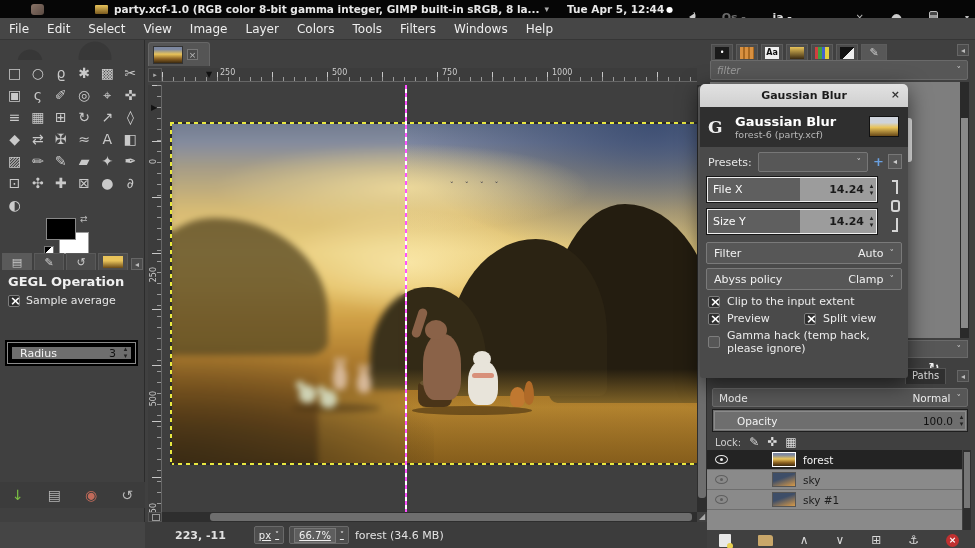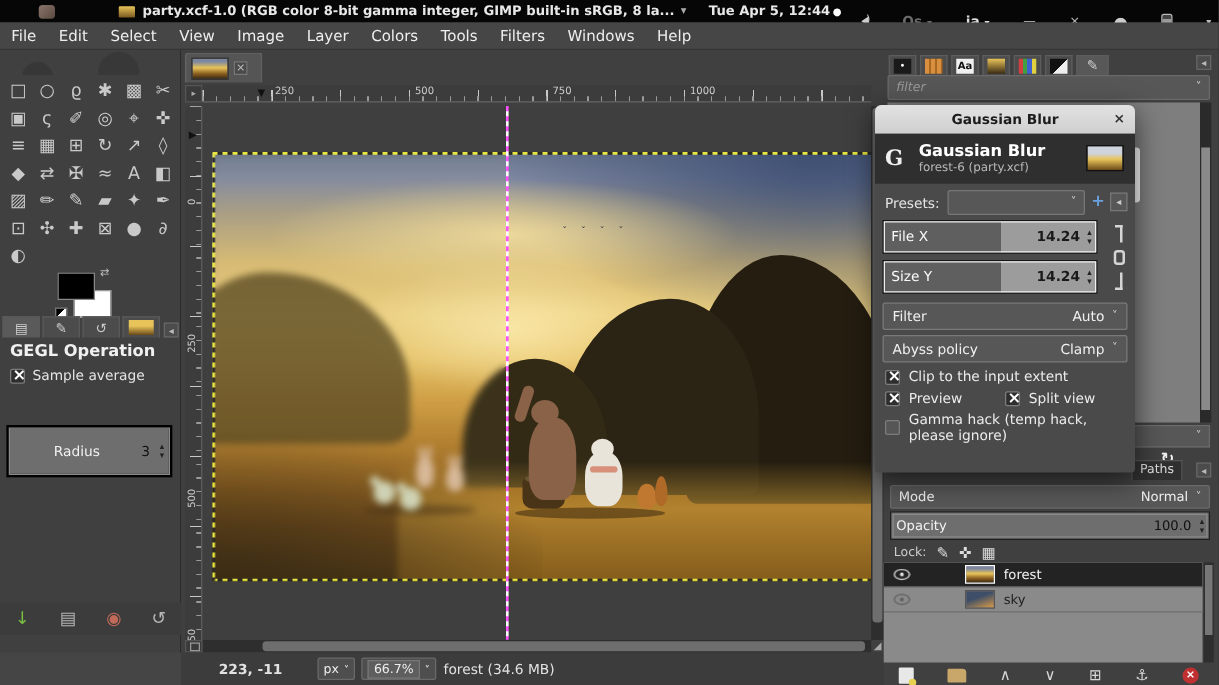--- a/index.html
+++ b/index.html
@@ -44,21 +44,21 @@
   #tb-tabs .tab.active { background:#5a5a5a; }
   #tb-tabs .imgthumb { width:20px; height:12px; background:linear-gradient(180deg,#e8c35a 40%,#6a4a18); }
   #tb-tabs .side-btn { margin-left:auto; width:12px; height:12px; background:#4c4c4c; border:1px solid #666; color:#bbb; font-size:8px; display:flex; align-items:center; justify-content:center; }
   
   #tool-opts { position:absolute; left:0; top:230px; width:145px; }
   #tool-opts .hdr { font-size:13px; font-weight:bold; color:#f0f0f0; padding:4px 8px 2px; }
   .chkrow { display:flex; align-items:center; gap:6px; font-size:11px; color:#e5e5e5; padding:3px 8px; }
   .chk { width:12px; height:12px; background:#2e2e2e; border:1px solid #7d7d7d; border-radius:2px; position:relative; flex:none; }
   .chk.checked::after { content:"×"; position:absolute; left:1px; top:-3px; color:#fff; font-size:13px; font-weight:bold; }
   .chk.unchecked { background:#565656; }
-  #radius-slider { position:absolute; left:5px; top:70px; width:133px; height:42px; border:3px solid #000000; outline:1px solid #8a8a8a; outline-offset:-3px; background:#6e6e6e; display:flex; align-items:center;padding-left:27px; }
+  #radius-slider { position:absolute; left:5px; top:70px; width:133px; height:26px; border:7px solid #000000; outline:1px solid #8a8a8a; outline-offset:-3px; background:#6e6e6e; display:flex; align-items:center; }
   #radius-slider .lab { flex:1; font-size:11px; color:#f2f2f2; padding-left:8px; }
   #radius-slider .val { font-size:11px; color:#111; padding-right:4px; }
   .spincol { width:11px; height:100%; display:flex; flex-direction:column; align-items:center; justify-content:center; color:#222; font-size:7px; line-height:7px; }
   
   #tb-footer { position:absolute; left:0; top:482px; width:145px; height:26px; background:#3c3c3c; display:flex; align-items:center; justify-content:space-around; font-size:14px; }
   #tb-footer .fi { color:#b5b5b5; }
   #tb-footer .save { color:#7ac043; }
   #tb-footer .warn { color:#c06a5a; }
 
   
@@ -123,21 +123,21 @@
   #vscroll .thumb { position:absolute; left:1px; top:1px; width:8px; height:412px; background:#6e6e6e; border-radius:3px; }
   #hscroll { position:absolute; left:17px; top:472px; width:535px; height:10px; background:#2e2e2e; }
   #hscroll .thumb { position:absolute; left:48px; top:1px; width:482px; height:8px; background:#6e6e6e; border-radius:3px; }
   #qmask { position:absolute; left:3px; top:472px; width:14px; height:10px; background:#3a3a3a; border:1px solid #555; }
   #qmask::after { content:""; position:absolute; left:3px; top:1px; width:6px; height:5px; border:1px solid #999; }
   #navbtn { position:absolute; left:552px; top:472px; width:10px; height:10px; color:#aaa; font-size:8px; line-height:10px; text-align:center; }
 
   
   #statusbar { position:absolute; left:0; top:482px; width:562px; height:26px; background:#3c3c3c; display:flex; align-items:center; font-size:11px; color:#e2e2e2; }
   #statusbar .pos { margin-left:30px; font-weight:bold; }
-  .combo { height:18px; background:#4e4e4e; border:1px solid #6a6a6a; border-radius:2px; display:flex; align-items:center; font-size:10px; color:#eee; padding:0 4px; gap:4px; }
+  .combo { height:18px; background:#4e4e4e; border:1px solid #6a6a6a; border-radius:2px; display:flex; align-items:center; font-size:10px; color:#eee; padding:0 4px; gap:4px;text-decoration:underline; }
   #unit-combo { margin-left:28px; }
   #zoom-combo { margin-left:5px; }
   #zoom-combo .entry { background:#5e5e5e; border:1px solid #777; padding:1px 4px; font-size:10px; }
   #statusbar .info { margin-left:6px; }
 
   
   #right-panel { position:absolute; left:707px; top:40px; width:268px; height:508px; background:#404040; }
   #rp-tabs { position:absolute; left:4px; top:2px; height:18px; display:flex; align-items:flex-end; gap:3px; }
   #rp-tabs .tab { width:22px; height:16px; background:#4c4c4c; border:1px solid #5c5c5c; border-bottom:none; display:flex; align-items:center; justify-content:center; overflow:hidden; }
   #rp-tabs .tab.active { background:#585858; width:26px; color:#ccc; font-size:11px; }
@@ -158,21 +158,21 @@
   #font-combo { position:absolute; left:3px; top:300px; width:258px; height:18px; background:#575757; border:1px solid #6a6a6a; display:flex; align-items:center; justify-content:flex-end; padding:0 6px; color:#ccc; font-size:9px; }
   #font-refresh { position:absolute; left:215px; top:320px; width:24px; height:16px; color:#f0f0f0; font-weight:bold; font-size:13px; text-align:center; }
   #paths-tab { position:absolute; left:198px; top:328px; height:16px; background:#303030; border:1px solid #555; border-bottom:none; color:#ddd; font-size:10px; padding:1px 6px; }
   #lp-side-btn { position:absolute; right:6px; top:330px; width:12px; height:12px; background:#4c4c4c; border:1px solid #666; color:#bbb; font-size:8px; display:flex; align-items:center; justify-content:center; }
 
   
   #layers { position:absolute; left:0; top:346px; width:268px; height:162px; background:#404040; }
   #mode-row { position:absolute; left:5px; top:2px; width:256px; height:19px; background:#575757; border:1px solid #6a6a6a; border-radius:2px; display:flex; align-items:center; padding:0 6px; font-size:10.5px; color:#eee; }
   #mode-row .sp { flex:1; }
   #opacity-row { position:absolute; left:5px; top:23px; width:256px; height:23px; border:1px solid #1e1e1e; outline:1px solid #8a8a8a; outline-offset:-3px; background:#6e6e6e; display:flex; align-items:center; }
-  #opacity-row .lab { flex:1; font-size:10.5px; color:#f2f2f2; padding-left:4px; }
+  #opacity-row .lab { flex:1; font-size:10.5px; color:#f2f2f2; padding-left:24px; }
   #opacity-row .val { font-size:10.5px; color:#111; padding-right:3px; }
   #lock-row { position:absolute; left:8px; top:49px; display:flex; align-items:center; gap:8px; font-size:10px; color:#ccc; }
   #lock-row .lk { font-size:12px; color:#ddd; }
   #layer-list { position:absolute; left:0; top:64px; width:255px; height:80px; background:#8a8a8a; overflow:hidden; }
   .lrow { height:20px; display:flex; align-items:center; border-bottom:1px solid #6e6e6e; font-size:10.5px; color:#1d1d1d; background:#8a8a8a; }
   .lrow.selected { background:#232323; color:#f2f2f2; }
   .eye { width:13px; height:9px; border:1px solid #2a2a2a; border-radius:50%; margin-left:8px; position:relative; flex:none; }
   .eye::after { content:""; position:absolute; left:4px; top:2px; width:3px; height:3px; background:#2a2a2a; border-radius:50%; }
   .lrow.selected .eye { border-color:#e8e8e8; } .lrow.selected .eye::after { background:#e8e8e8; }
   .lrow.dim .eye { opacity:.45; }
@@ -478,20 +478,25 @@
         <div class="lrow selected">
           <span class="eye"></span>
           <span class="lthumb th-forest"></span>
           <span>forest</span>
         </div>
         <div class="lrow dim">
           <span class="eye"></span>
           <span class="lthumb th-sky2"></span>
           <span>sky</span>
         </div>
+        <div class="lrow dim">
+          <span class="eye"></span>
+          <span class="lthumb th-sky2"></span>
+          <span>sky #1</span>
+        </div>
       </div>
       <div id="layer-scroll">
           <div class="thumb"></div>
         </div>
       <div id="layer-btns">
         <span class="newpage"></span>
         <span class="folder"></span>
         <span>∧</span>
         <span>∨</span>
         <span>⊞</span>

